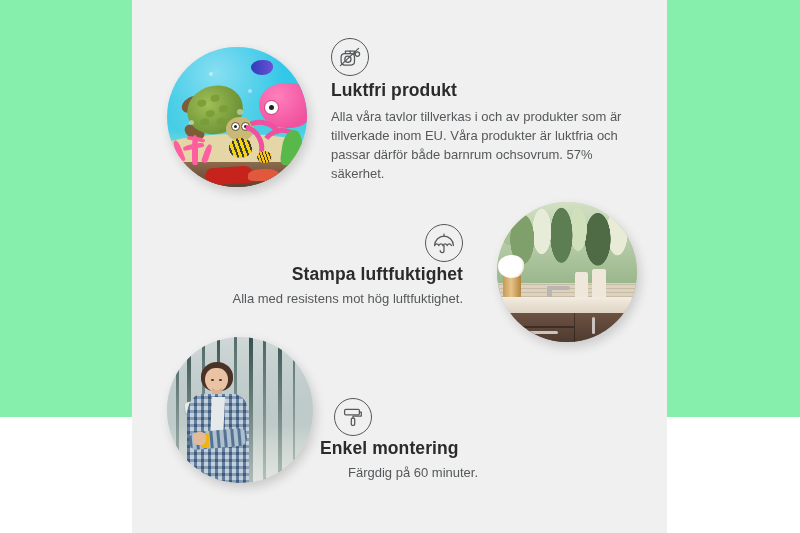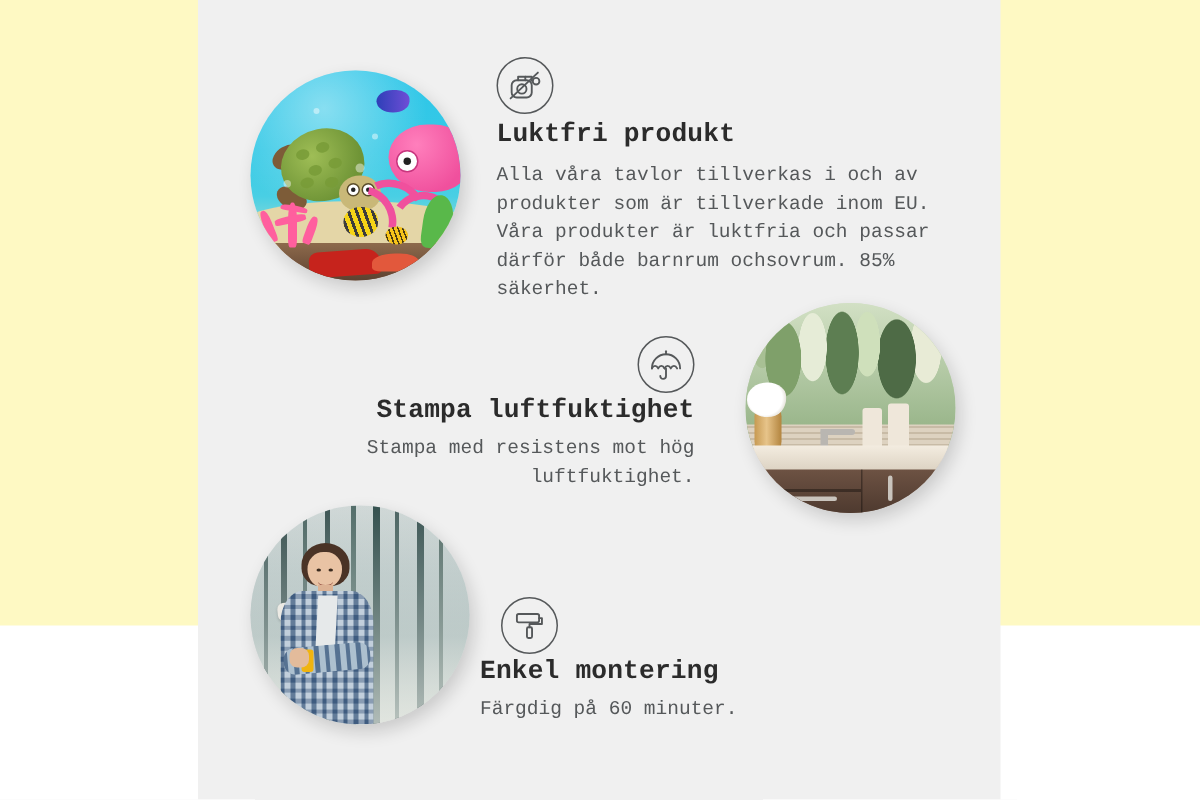--- a/index.html
+++ b/index.html
@@ -11,22 +11,21 @@
     width: 800px;
     height: 533px;
     overflow: hidden;
     font-family: "Liberation Sans", sans-serif;
   }
 
   .page {
     position: relative;
     width: 800px;
     height: 417px;
-    background: #fef9c3;
-    font-family: Liberation Mono, monospace;
+    background: #86efac;
   }
 
   
   .panel {
     position: absolute;
     left: 132px;
     top: 0;
     width: 535px;
     height: 533px;
     background: #f0f0f0;
@@ -313,21 +312,21 @@
     margin: 0;
   }
 
   #block1 { position: absolute; left: 331px; top: 80px; width: 300px; }
   #block1 .feature-desc { margin-top: 6px; }
 
   #block2 { position: absolute; left: 203px; top: 264px; width: 260px; text-align: right; }
   #block2 .feature-desc { margin-top: 4px; }
 
   #block3 { position: absolute; left: 320px; top: 438px; width: 280px; }
-  #block3 .feature-desc { margin-top: 4px; }
+  #block3 .feature-desc { margin-top: 4px; margin-left: 28px; }
 
   #icon1 { left: 331px; top: 38px; }
   #icon2 { left: 425px; top: 224px; }
   #icon3 { left: 334px; top: 398px; }
 </style>
 </head>
 <body>
 
 <div class="page">
   <div class="panel"></div>
@@ -424,35 +423,35 @@
       <path d="M12.5 14.5h6.6a3.4 3.4 0 0 1 3.4 3.4v4.7a3.4 3.4 0 0 1-3.4 3.4h-6.6a3.4 3.4 0 0 1-3.4-3.4v-4.7a3.4 3.4 0 0 1 3.4-3.4z"></path>
       <path d="M13.4 14.5v-2.3h4.8v2.3"></path>
       <path d="M18.2 12.2h4.3v2.6"></path>
       <circle cx="25.4" cy="15.1" r="2.2"></circle>
       <circle cx="15.9" cy="20.3" r="3.1"></circle>
       <line x1="8.4" y1="26.6" x2="26.6" y2="9.4"></line>
     </svg>
   </div>
   <div id="block1">
     <p class="feature-title">Luktfri produkt</p>
-    <p class="feature-desc">Alla våra tavlor tillverkas i och av produkter som är tillverkade inom EU. Våra produkter är luktfria och passar därför både barnrum ochsovrum. 85% säkerhet.</p>
+    <p class="feature-desc">Alla våra tavlor tillverkas i och av produkter som är tillverkade inom EU. Våra produkter är luktfria och passar därför både barnrum ochsovrum. 57% säkerhet.</p>
   </div>
 
   <div class="icon-circle" id="icon2">
     <svg width="36" height="36" viewBox="0 0 36 36" fill="none" stroke="#55585a" stroke-width="1.25" stroke-linecap="round" stroke-linejoin="round">
       <path d="M8.6 20.6a9.4 9.4 0 0 1 18.8 0"></path>
       <path d="M8.6 20.6c1.1-2.3 3.1-2.3 4.2 0 1.1-2.3 3.1-2.3 4.2 0"></path>
       <path d="M17 20.6c1.1-2.3 3.1-2.3 4.2 0 1.1-2.3 3.1-2.3 4.2 0"></path>
       <line x1="18" y1="11.2" x2="18" y2="9.1"></line>
       <path d="M18 20.6v5.1a1.9 1.9 0 0 1-3.8 0"></path>
     </svg>
   </div>
   <div id="block2">
     <p class="feature-title">Stampa luftfuktighet</p>
-    <p class="feature-desc">Stampa med resistens mot hög luftfuktighet.</p>
+    <p class="feature-desc">Alla med resistens mot hög luftfuktighet.</p>
   </div>
 
   <div class="icon-circle" id="icon3">
     <svg width="36" height="36" viewBox="0 0 36 36" fill="none" stroke="#55585a" stroke-width="1.25" stroke-linecap="round" stroke-linejoin="round">
       <rect x="9.6" y="10.3" width="14.8" height="5.6" rx="1.2"></rect>
       <path d="M24.4 13.1h1.9v3.9H18v2.2"></path>
       <rect x="16.3" y="19.2" width="3.4" height="7.1" rx="1"></rect>
     </svg>
   </div>
   <div id="block3">

